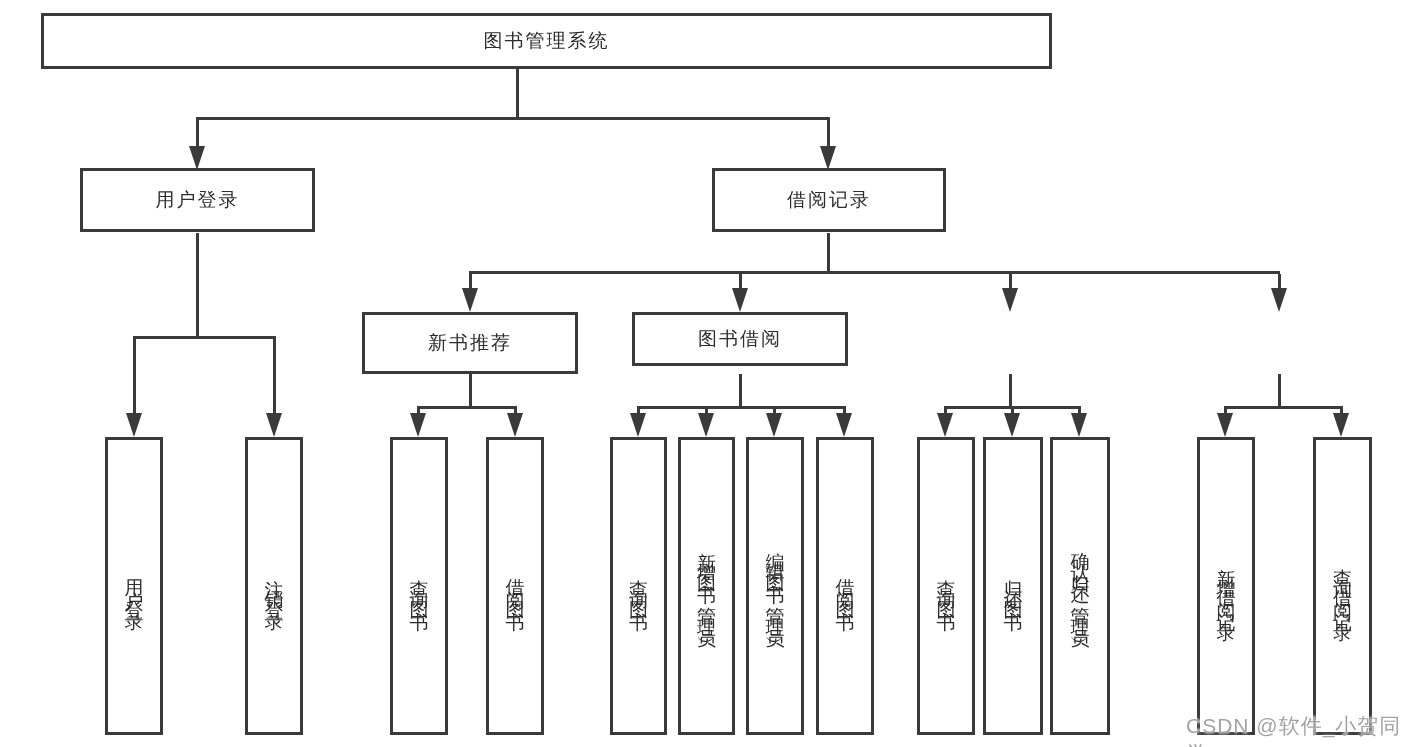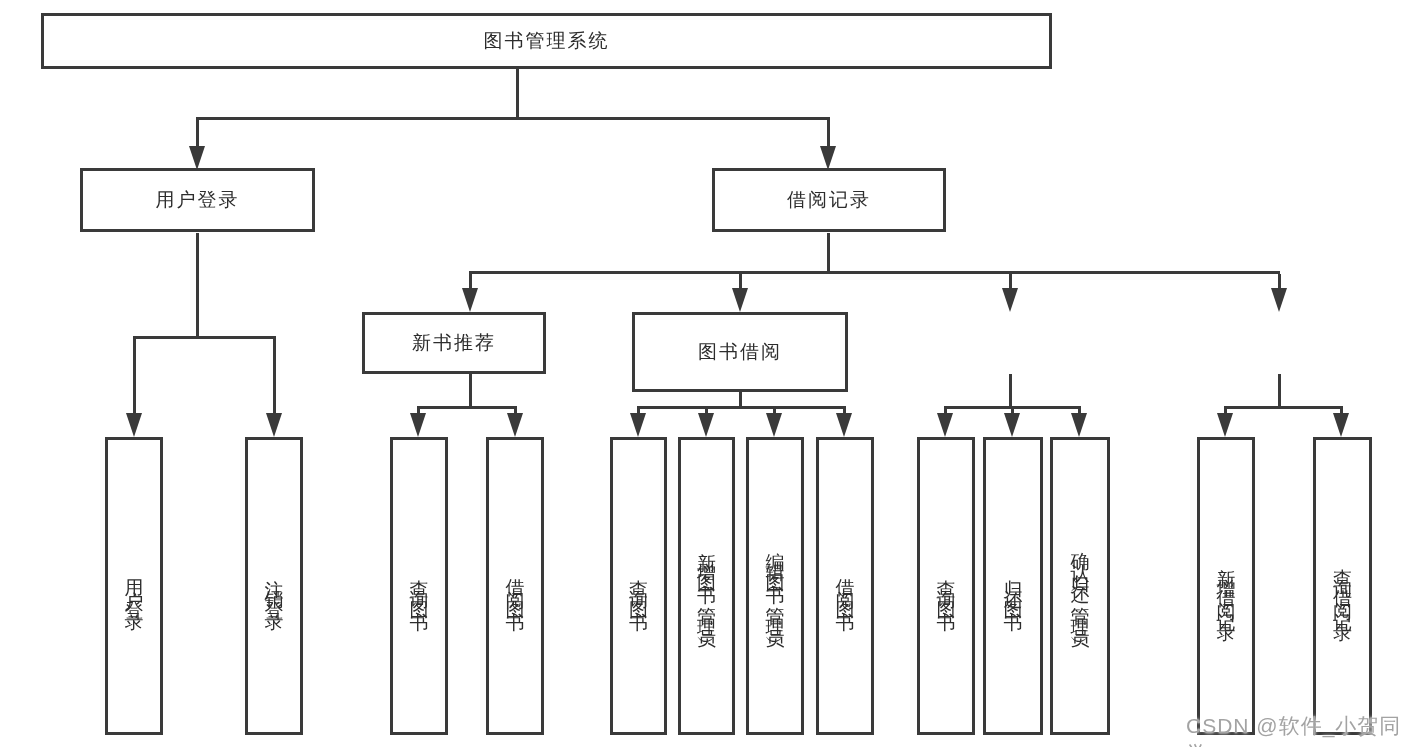--- a/index.html
+++ b/index.html
@@ -109,25 +109,25 @@
   </div>
 
   <div class="box" style="left:80px;top:168px;width:235px;height:64px;">
     <span>用户登录</span>
   </div>
 
   <div class="box" style="left:712px;top:168px;width:234px;height:64px;">
     <span>借阅记录</span>
   </div>
 
-  <div class="box" style="left:362px;top:312px;width:184px;height:62px;">
+  <div class="box" style="left:362px;top:312px;width:216px;height:62px;">
     <span>新书推荐</span>
   </div>
 
-  <div class="box" style="left:632px;top:312px;width:216px;height:80px;">
+  <div class="box" style="left:632px;top:312px;width:216px;height:54px;">
     <span>图书借阅</span>
   </div>
 
 
 
   <div class="box leaf" style="left:105px;top:437px;width:58px;height:298px;">
     <span>用户登录</span>
   </div>
   <div class="box leaf" style="left:245px;top:437px;width:58px;height:298px;">
     <span>注销登录</span>

